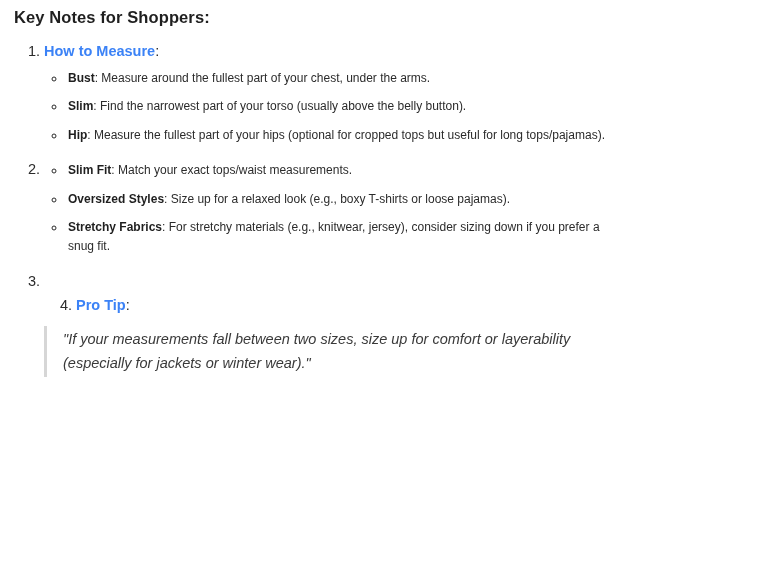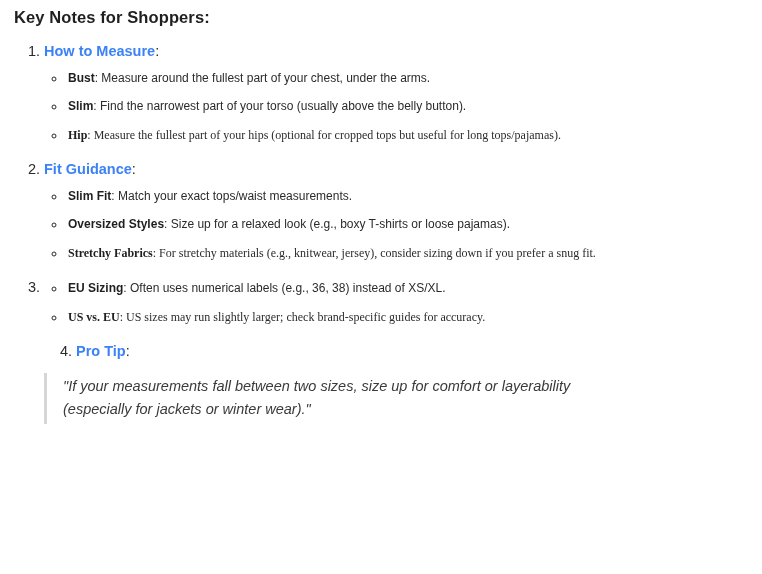--- a/index.html
+++ b/index.html
@@ -52,21 +52,20 @@
   }
   ul.sub > li {
     font-size: 12px;
     line-height: 1.62;
     margin-bottom: 9px;
     color: #2b2b2b;
     padding-left: 2px;
   }
   ul.sub > li:last-child {
     margin-bottom: 0;
-    font-family: Liberation Serif, serif;
   }
   ul.sub .strong {
     font-weight: bold;
     color: #1f1f1f;
   }
   blockquote.pro-tip {
     margin: 10px 0 0 30px;
     padding: 2px 0 2px 16px;
     border-left: 3px solid #d6d6d6;
     font-style: italic;
@@ -89,33 +88,28 @@
     <li>
       <span class="li-head"><span class="strong">How to Measure</span><span>:</span></span>
       <ul class="sub">
         <li><span class="strong">Bust</span><span>: Measure around the fullest part of your chest, under the arms.</span></li>
         <li><span class="strong">Slim</span><span>: Find the narrowest part of your torso (usually above the belly button).</span></li>
         <li><span class="strong">Hip</span><span>: Measure the fullest part of your hips (optional for cropped tops but useful for long tops/pajamas).</span></li>
       </ul>
     </li>
 
     <li>
-      <span class="li-head"><span class="strong">Fit Guidance</span><span>:</span></span>
       <ul class="sub">
         <li><span class="strong">Slim Fit</span><span>: Match your exact tops/waist measurements.</span></li>
         <li><span class="strong">Oversized Styles</span><span>: Size up for a relaxed look (e.g., boxy T-shirts or loose pajamas).</span></li>
         <li><span class="strong">Stretchy Fabrics</span><span>: For stretchy materials (e.g., knitwear, jersey), consider sizing down if you prefer a snug fit.</span></li>
       </ul>
     </li>
 
     <li>
-      <ul class="sub">
-        <li><span class="strong">EU Sizing</span><span>: Often uses numerical labels (e.g., 36, 38) instead of XS/XL.</span></li>
-        <li><span class="strong">US vs. EU</span><span>: US sizes may run slightly larger; check brand-specific guides for accuracy.</span></li>
-      </ul>
     </li>
 
     <li class="nomargin-bottom">
       <span class="li-head"><span class="strong">Pro Tip</span><span>:</span></span>
     </li>
 
   </ol>
 
   <blockquote class="pro-tip">"If your measurements fall between two sizes, size up for comfort or layerability (especially for jackets or winter wear)."</blockquote>
 

